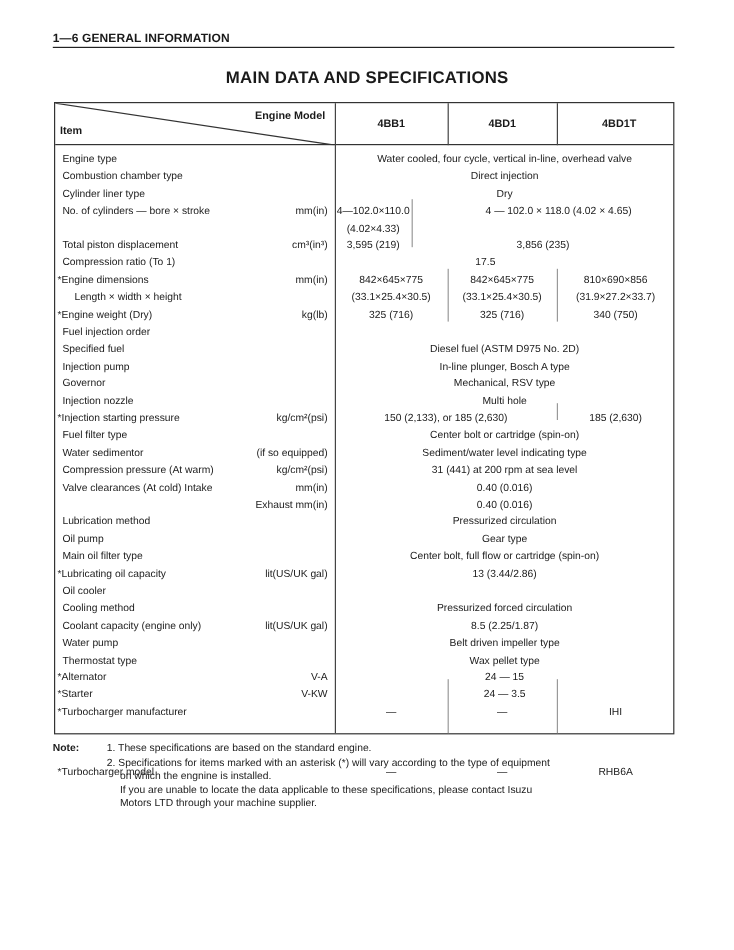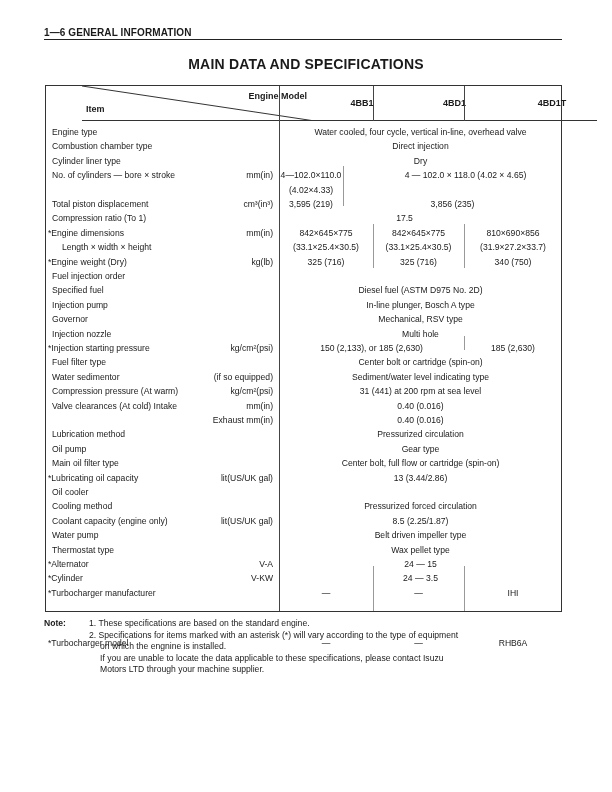--- a/index.html
+++ b/index.html
@@ -6,21 +6,21 @@
   body { width: 612px; height: 792px; position: relative; overflow: hidden;
          font-family: "Liberation Sans", sans-serif; color: #1a1a1a; }
   .page-header { position: absolute; left: 44px; top: 27px; width: 518px;
                  font-size: 10px; font-weight: bold; padding-bottom: 1px;
                  border-bottom: 1.5px solid #222; letter-spacing: 0.1px; }
   .page-title { position: absolute; left: 0; width: 612px; top: 56px; text-align: center;
                 font-size: 14px; font-weight: bold; letter-spacing: 0.2px; }
   .spec-table { position: absolute; left: 45px; top: 85px; width: 517px; height: 527px;
                 border: 1.2px solid #333; box-sizing: border-box; }
   .hdr { position: absolute; left: 0; top: 0; width: 100%; height: 35px;
-         border-bottom: 1.2px solid #333; box-sizing: border-box; margin-left: 36px; }
+         border-bottom: 1.2px solid #333; box-sizing: border-box; }
   .hdr-diag { position: absolute; left: 0; top: 0; width: 233px; height: 35px; }
   .hdr-engine { position: absolute; right: 290px; top: 5px; font-size: 9px; font-weight: bold; }
   .hdr-item { position: absolute; left: 4px; top: 18px; font-size: 9px; font-weight: bold; }
   .hdr-model { position: absolute; top: 0; height: 35px; line-height: 35px; text-align: center;
                font-size: 9px; font-weight: bold; }
   .vline { position: absolute; width: 0; border-left: 1px solid #444; }
   .row { position: absolute; left: 0; width: 100%; height: 14.4px; font-size: 8.6px; line-height: 14.4px; }
   .lbl { position: absolute; left: 6px; width: 223px; white-space: nowrap; }
   .lbl.ast { left: 2px; }
   .lbl.indent { left: 16px; }
@@ -195,21 +195,21 @@
   <div class="row" style="top:456.6px">
     <span class="lbl">Thermostat type</span>
     <span class="val" style="left:233px;width:283px">Wax pellet type</span>
   </div>
   <div class="row" style="top:471px">
     <span class="lbl ast">*Alternator</span>
     <span class="unit">V-A</span>
     <span class="val" style="left:233px;width:283px">24 — 15</span>
   </div>
   <div class="row" style="top:485.4px">
-    <span class="lbl ast">*Cylinder</span>
+    <span class="lbl ast">*Starter</span>
     <span class="unit">V-KW</span>
     <span class="val" style="left:233px;width:283px">24 — 3.5</span>
   </div>
   <div class="row" style="top:499.8px">
     <span class="lbl ast">*Turbocharger manufacturer</span>
     <span class="val" style="left:233px;width:94px">—</span>
     <span class="val" style="left:327px;width:91px">—</span>
     <span class="val" style="left:418px;width:98px">IHI</span>
   </div>
   <div class="row" style="top:523px;height:11px;line-height:11px;margin-top:29px;">

